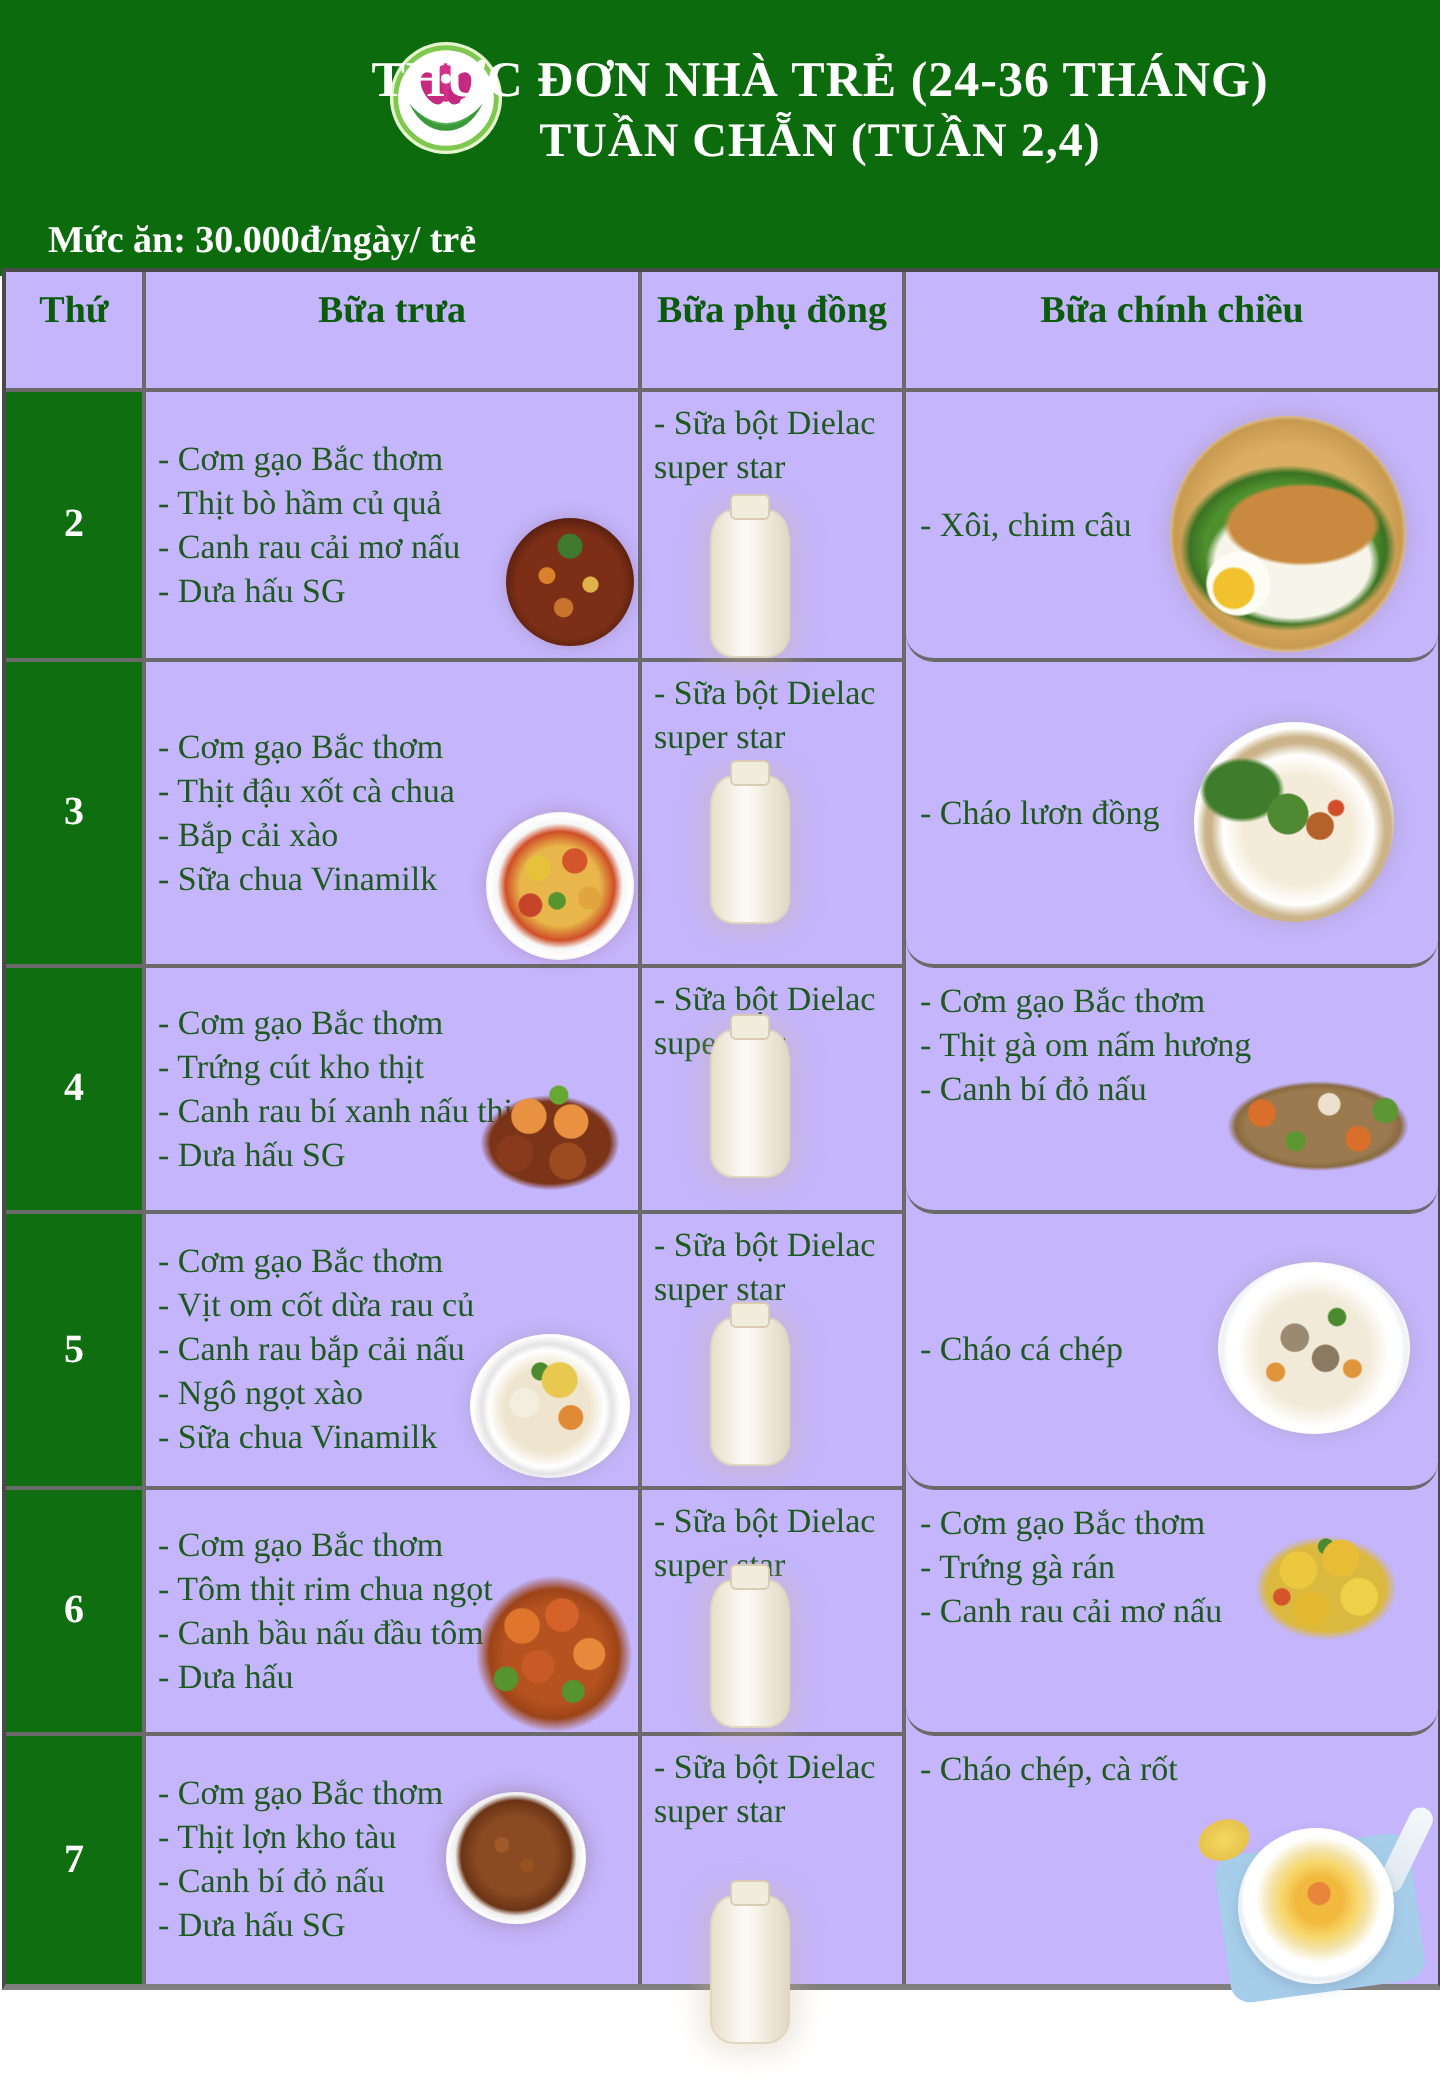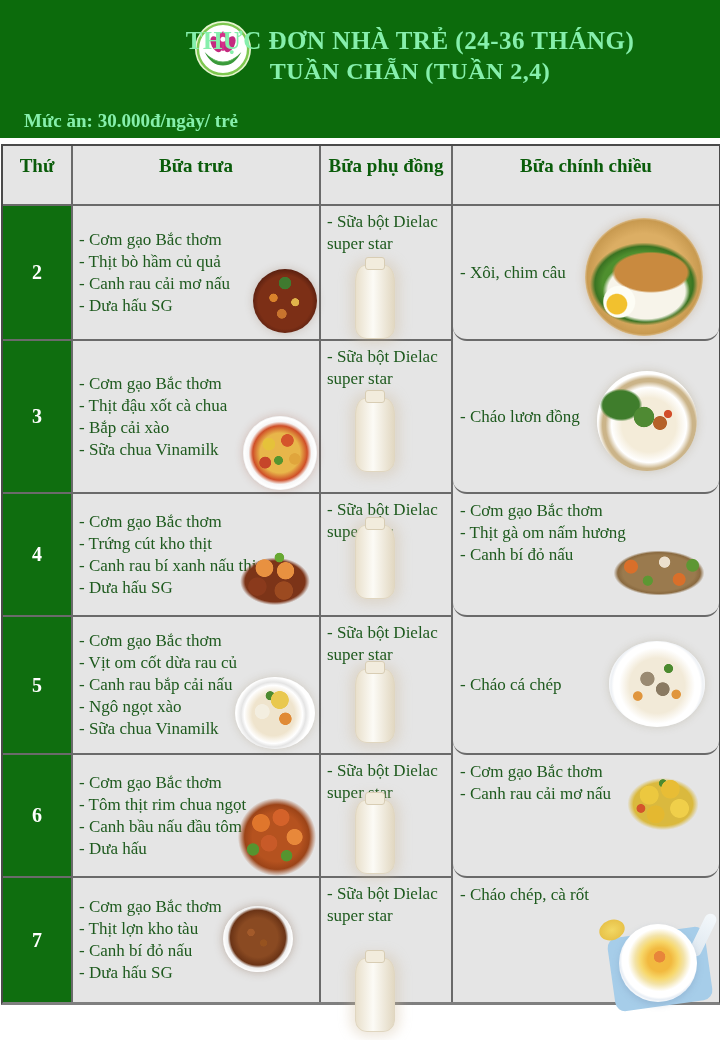--- a/index.html
+++ b/index.html
@@ -5,38 +5,38 @@
   html,body{margin:0;padding:0;}
   body{
     width:720px;height:1040px;overflow:hidden;background:#fff;
     font-family:"Liberation Serif","DejaVu Serif",serif;
   }
   #app{position:relative;width:720px;height:1040px;background:#fff;}
 
   
   .banner{
     position:absolute;left:0;top:0;width:720px;height:138px;
-    background:#0c6b0c;color:#86efac;
+    background:#0c6b0c;color:#ffffff;
   }
   .logo{position:absolute;left:194px;top:20px;width:58px;height:58px;}
   .title-wrap{position:absolute;left:100px;top:26px;width:620px;text-align:center;line-height:1.22;}
   .title-1{font-size:25px;font-weight:bold;letter-spacing:.5px;}
   .title-2{font-size:24px;font-weight:bold;letter-spacing:.5px;}
   .info-row{
     position:absolute;left:0;top:106px;width:720px;height:30px;
     display:flex;justify-content:space-between;align-items:center;
   }
   .meal-rate{margin-left:24px;font-size:19px;font-weight:bold;}
   .period{margin-right:14px;font-size:16px;font-weight:bold;}
 
   
   .menu-table{
-    position:absolute;left:1px;top:144px;width:716px;
+    position:absolute;left:1px;top:134px;width:716px;
     border:2px solid #4a4a4a;border-bottom:3px solid #7f7f7f;
-    background:#e5e5e5;
+    background:#c4b5fd;
   }
   .trow{display:grid;grid-template-columns:70px 248px 132px 1fr;}
   .trow > div{border-right:2px solid #6a6a6a;border-bottom:2px solid #6a6a6a;position:relative;box-sizing:border-box;}
   .trow > div:last-child{border-right:none;}
   .trow:last-child > div{border-bottom:none;}
 
   .h-head{height:60px;}
   .h-r0{height:135px;}
   .h-r1{height:153px;}
   .h-r2{height:123px;}
@@ -310,20 +310,21 @@
         <div>- Canh bầu nấu đầu tôm</div>
         <div>- Dưa hấu</div>
         <div class="photo p-shrimp"></div>
       </div>
       <div class="snack menu-text h-r4">
         <div>- Sữa bột Dielac super star</div>
         <div class="photo p-milk milk-r4"></div>
       </div>
       <div class="dinner menu-text v-top h-r4">
         <div>- Cơm gạo Bắc thơm</div>
+        <div>- Trứng gà rán</div>
         <div>- Canh rau cải mơ nấu</div>
         <div class="photo p-egg"></div>
       </div>
     </div>
 
     <div class="trow">
       <div class="day h-r5">7</div>
       <div class="lunch menu-text h-r5">
         <div>- Cơm gạo Bắc thơm</div>
         <div>- Thịt lợn kho tàu</div>

